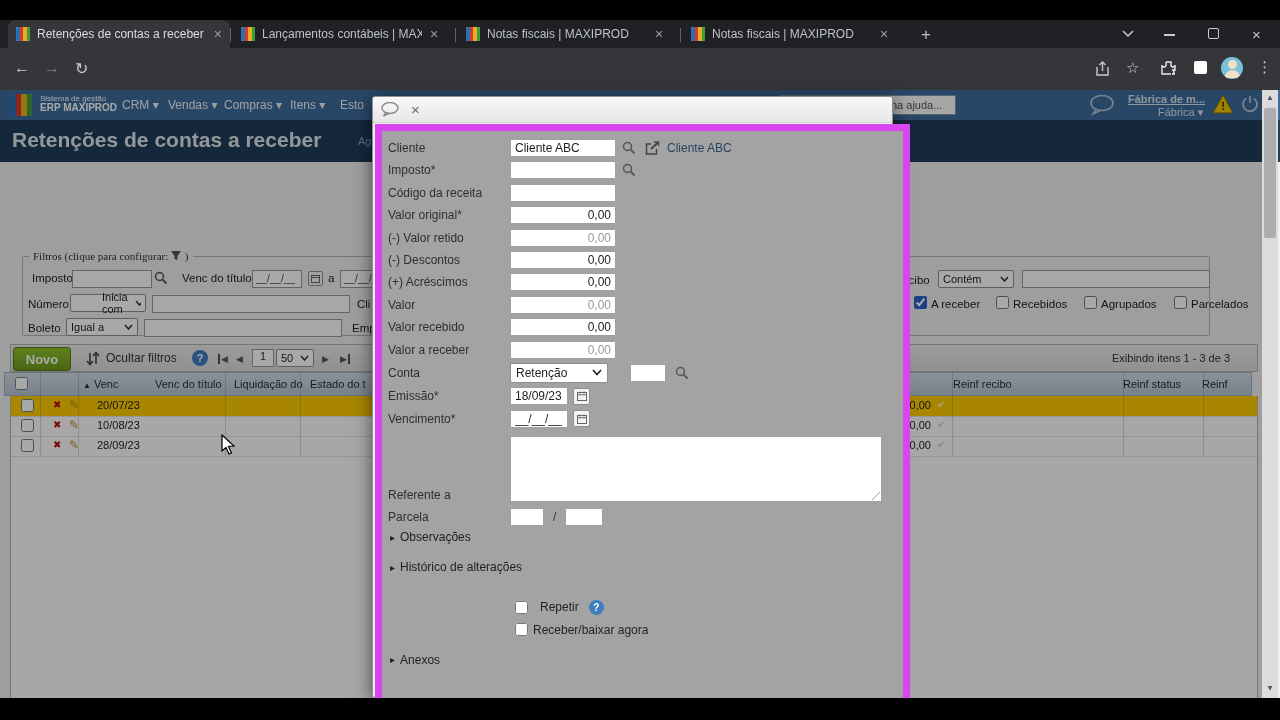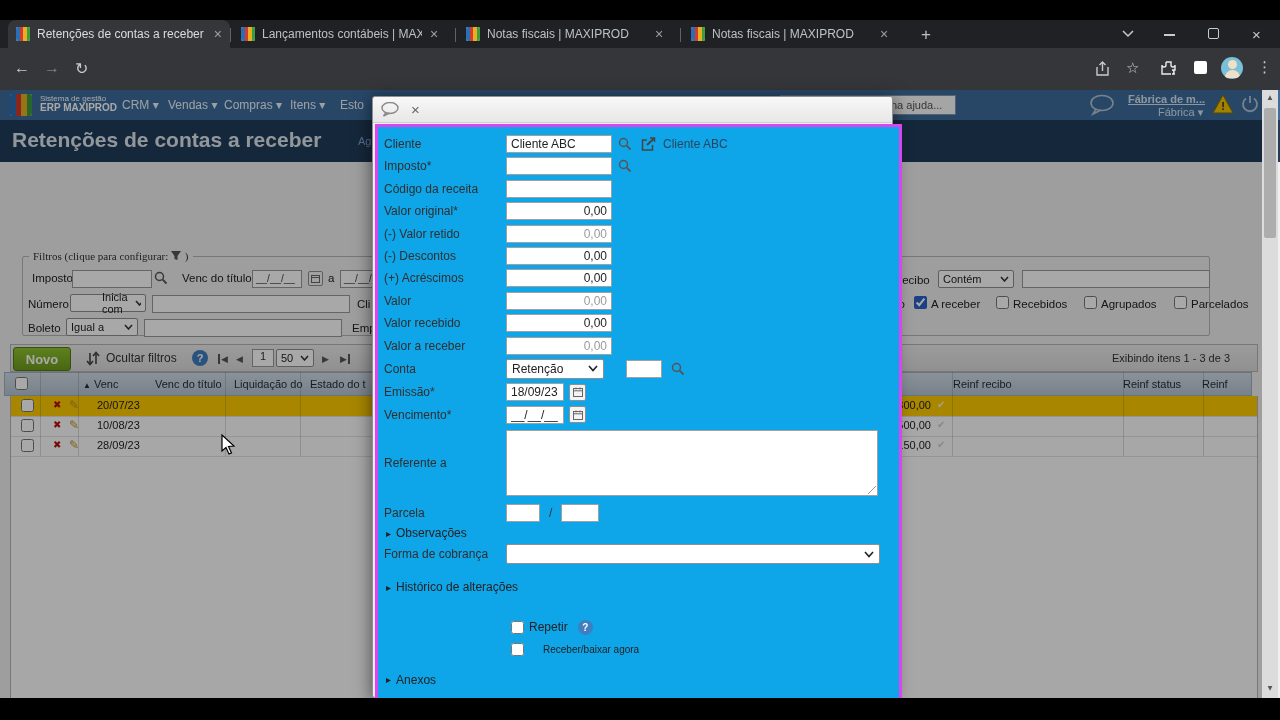--- a/index.html
+++ b/index.html
@@ -68,21 +68,21 @@
   
   .vscroll{left:1262px;top:90px;width:16px;height:608px;background:#dcdcdc;z-index:35;}
   .vthumb{position:absolute;left:2px;top:18px;width:12px;height:130px;background:#adadad;border-radius:2px;}
   .vsarrow{position:absolute;left:4px;font-size:8px;color:#555;}
 
   
   .modal{left:372px;top:96px;width:521px;height:602px;background:#efefef;border:1px solid #8f8f8f;border-radius:3px;box-shadow:0 3px 18px rgba(0,0,0,0.55);z-index:40;box-sizing:border-box;}
   .mtitlebar{height:25px;background:linear-gradient(#f8f8f8,#e7e7e7);border-bottom:1px solid #cfcfcf;display:flex;align-items:center;padding:0 8px;border-radius:3px 3px 0 0;}
   .mtitle{font-size:14px;font-weight:bold;color:#44545f;flex:1;}
   .mclose{color:#666;font-size:15px;margin-left:10px;}
-  .mframe{position:absolute;left:2px;top:27px;width:515px;height:571px;background:#0ea5e9;border:3px solid #d946ef;overflow:hidden;padding:8px 0 0 6px;box-sizing:content-box;}
+  .mframe{position:absolute;left:2px;top:27px;width:515px;height:571px;background:#a3a3a3;border:7px solid #d946ef;overflow:hidden;padding:8px 0 0 6px;box-sizing:content-box;}
   .mrow{display:flex;align-items:center;height:18px;margin-bottom:4.4px;}
   .mlabel{width:122px;font-size:12px;color:#2f2f2f;flex:none;}
   .minput{background:#fff;border:1px solid #a0a0a0;border-radius:1px;height:16px;font-size:12px;color:#222;padding:0 4px;box-sizing:content-box;}
   .minput.num{width:96px;text-align:right;}
   .minput.muted{color:#9a9a9a;}
   .mselect{background:#fff;border:1px solid #8f8f8f;border-radius:2px;height:20px;display:flex;align-items:center;justify-content:space-between;padding:0 5px;font-size:12px;color:#222;box-sizing:border-box;}
   .mlink{font-size:12px;color:#27455f;}
   .caltn{width:15px;height:15px;border:1px solid #8f8f8f;border-radius:2px;background:#f4f4f4;display:flex;align-items:center;justify-content:center;margin-left:5px;}
   .collapse-row{display:flex;align-items:center;font-size:12px;color:#222;}
   .coltri{font-size:10px;margin-right:5px;color:#222;}
@@ -464,63 +464,54 @@
         <div class="caltn">
             <svg width="10" height="10">
               <rect x="0.5" y="1.5" width="9" height="8" fill="none" stroke="#666"></rect>
               <line x1="0.5" y1="3.8" x2="9.5" y2="3.8" stroke="#666"></line>
               <line x1="3" y1="0.5" x2="3" y2="2.5" stroke="#666"></line>
               <line x1="7" y1="0.5" x2="7" y2="2.5" stroke="#666"></line>
             </svg>
           </div>
       </div>
 
-      <div class="mrow" style="height:70px;align-items:center;margin-top:2px;">
+      <div class="mrow" style="height:70px;align-items:flex-end;margin-top:2px;">
         <span class="mlabel">Referente a</span>
         <div class="mtextarea">
             <div class="grip"></div>
           </div>
       </div>
 
       <div class="mrow" style="margin-top:6px;">
         <span class="mlabel">Parcela</span>
         <input class="minput" style="width: 24px;">
         <span style="margin:0 9px;font-size:12px;color:#333;">/</span>
         <input class="minput" style="width: 28px;">
       </div>
 
       <div class="collapse-row" style="margin:3px 0 4px 2px;">
         <span class="coltri">▸</span>
         <span>Observações</span>
       </div>
 
-      <div class="mrow" style="height:20px;">
-        <span class="mlabel">Forma de cobrança</span>
-        <div class="mselect" style="width:374px;">
-            <span></span>
-            <svg width="10" height="7">
-              <polyline points="1,1 5,5.5 9,1" fill="none" stroke="#222" stroke-width="1.6"></polyline>
-            </svg>
-          </div>
-      </div>
 
       <div class="collapse-row" style="margin:16px 0 0 2px;">
         <span class="coltri">▸</span>
         <span>Histórico de alterações</span>
       </div>
 
       <div class="mrow" style="margin-top:24px;margin-left:127px;">
         <input type="checkbox" class="cbx" style="">
-        <span style="font-size:12px;color:#222;margin-left:5px;">Repetir</span>
+        <span style="font-size:12px;color:#222;margin-left:12px;">Repetir</span>
         <div class="mhelp">?</div>
       </div>
 
       <div class="mrow" style="margin-left:127px;">
         <input type="checkbox" class="cbx" style="">
-        <span style="font-size:10px;color:#222;margin-left:19px;">Receber/baixar agora</span>
+        <span style="font-size:12px;color:#222;margin-left:5px;">Receber/baixar agora</span>
       </div>
 
       <div class="collapse-row" style="margin:14px 0 0 2px;">
         <span class="coltri">▸</span>
         <span>Anexos</span>
       </div>
     </div>
   </div>
 
   <div class="a blackbar" style="top:698px;height:22px;"></div>

